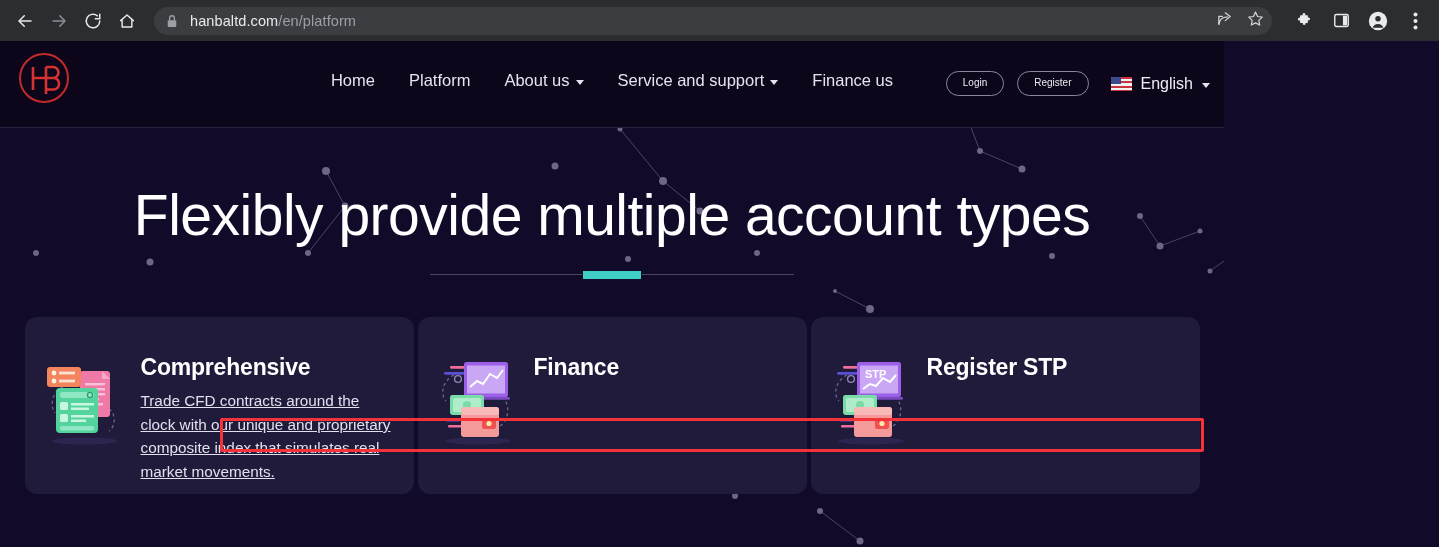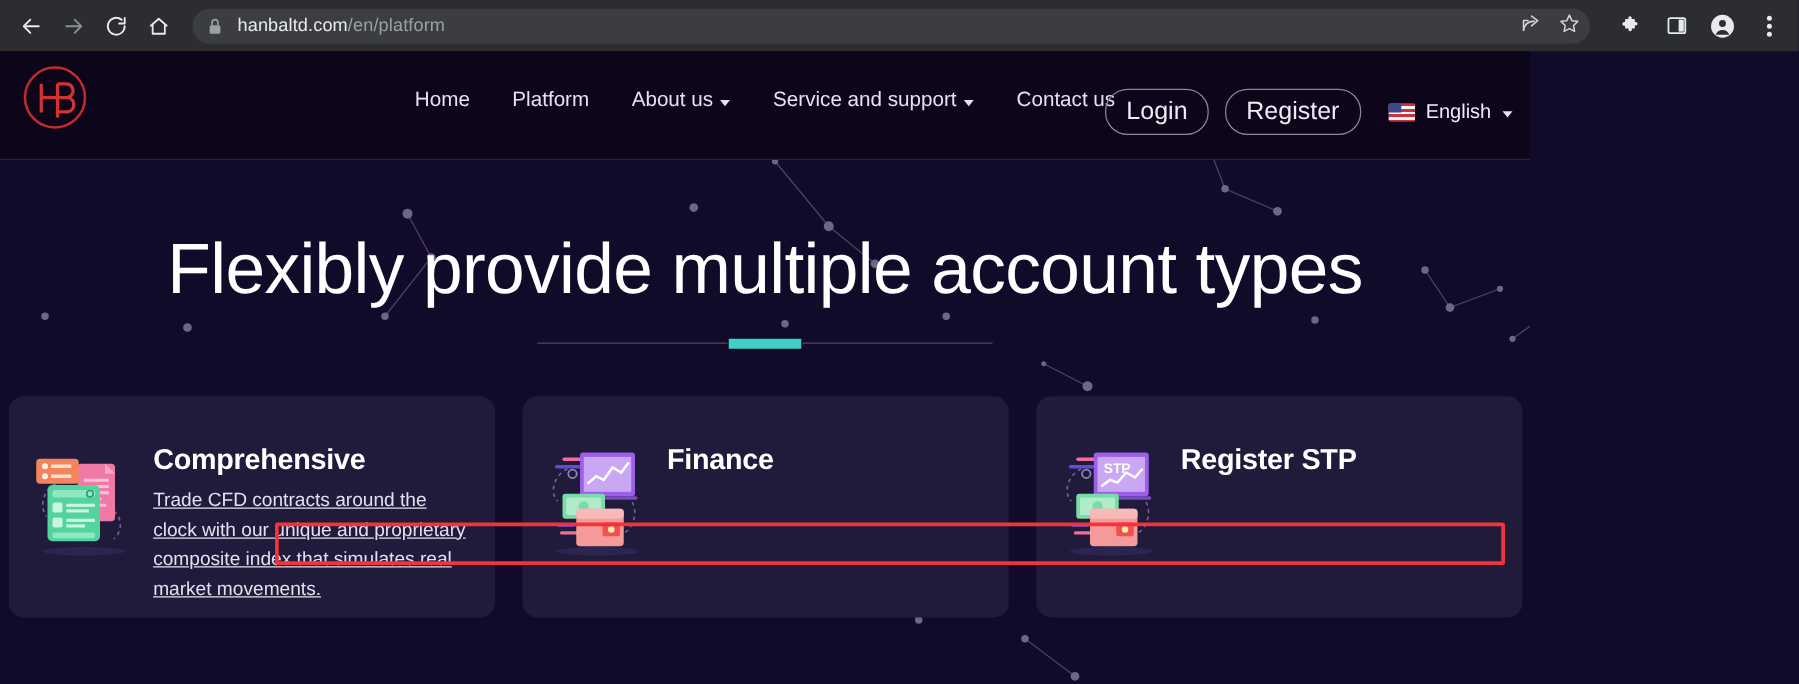--- a/index.html
+++ b/index.html
@@ -98,21 +98,21 @@
     position: relative; top: 2px;
   }
   .header-right {
     position: absolute; right: 10px; top: 30px;
     display: flex; align-items: center; gap: 13px;
   }
   .pill-btn {
     border: 1px solid #8b85a0;
     border-radius: 18px;
     color: #efecf5;
-    font-size: 20px;
+    font-size: 10px;
     padding: 5px 16px 6px;
     background: transparent;
     white-space: nowrap;
     line-height: 1.2;
   }
   .lang {
     display: flex; align-items: center; gap: 9px;
     color: #efecf5; font-size: 16px;
     margin-left: 9px; margin-right: 4px;
   }
@@ -154,21 +154,21 @@
     width: 58px; height: 8px;
     background: #3fcfc6;
     margin: 0 1px;
   }
 
   
   .cards {
     position: relative;
     display: flex;
     justify-content: center;
-    gap: 22px;
+    gap: 4px;
     margin-top: 38px;
     z-index: 2;
   }
   .card {
     width: 389px;
     height: 177px;
     background: #201a3b;
     border-radius: 12px;
     display: flex;
     padding: 38px 16px 0 14px;
@@ -378,21 +378,21 @@
         </a>
       <a class="nav-link">
           <span>About us</span>
           <i class="caret"></i>
         </a>
       <a class="nav-link">
           <span>Service and support</span>
           <i class="caret"></i>
         </a>
       <a class="nav-link">
-          <span>Contact us</span>
+          <span>Finance us</span>
         </a>
     </nav>
 
     <div class="header-right">
       <button class="pill-btn">Login</button>
       <button class="pill-btn">Register</button>
       <div class="lang">
         <span class="flag">
           <span class="stripes"></span>
             <span class="canton"></span>

